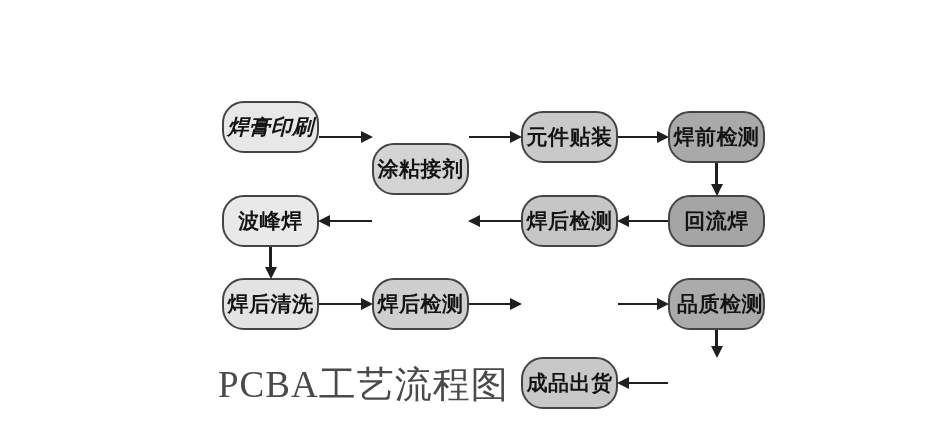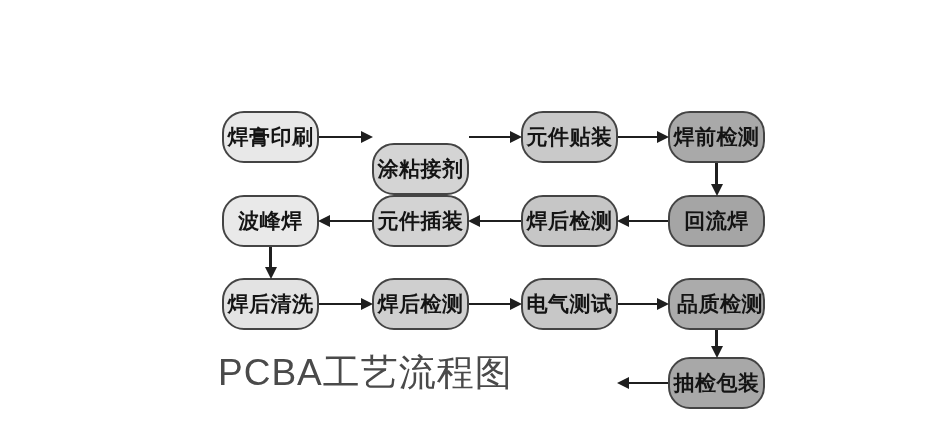--- a/index.html
+++ b/index.html
@@ -45,71 +45,66 @@
     border-top:6.5px solid transparent;border-bottom:6.5px solid transparent;
     border-right:12px solid var(--arrow);
   }
   .ah-down{
     bottom:-12px;left:50%;transform:translateX(-50%);
     border-left:6.5px solid transparent;border-right:6.5px solid transparent;
     border-top:12px solid var(--arrow);
   }
   .title{
     position:absolute;
-    left:218px;top:348px;
+    left:218px;top:360px;
     font-size:37px;
     font-weight:400;
     color:var(--title-text);
     letter-spacing:1px;
     white-space:nowrap;
+    font-family:Liberation Serif, serif;
   }
 </style>
 </head>
 <body>
 
 <div class="stage">
   <div class="title">PCBA工艺流程图</div>
-<div class="node" style="left: 222px; top: 111px; background: rgb(232, 232, 232);">
+<div class="node" style="left: 222px; top: 101px; background: rgb(232, 232, 232); font-style: italic;">
       <span class="node-label">焊膏印刷</span>
     </div>
     <div class="node" style="left: 372px; top: 111px; background: rgb(212, 212, 212); margin-top: 32px;">
       <span class="node-label">涂粘接剂</span>
     </div>
     <div class="node" style="left: 521px; top: 111px; background: rgb(201, 201, 201); font-family: Liberation Mono, monospace;">
       <span class="node-label">元件贴装</span>
     </div>
     <div class="node" style="left: 668px; top: 111px; background: rgb(169, 169, 169);">
       <span class="node-label">焊前检测</span>
     </div>
     <div class="node" style="left: 222px; top: 195px; background: rgb(233, 233, 233);">
       <span class="node-label">波峰焊</span>
     </div>
-    <div class="node" style="left: 372px; top: 195px; background: rgb(211, 211, 211);">
-      <span class="node-label">元件插装</span>
-    </div>
     <div class="node" style="left: 521px; top: 195px; background: rgb(198, 198, 198);">
       <span class="node-label">焊后检测</span>
     </div>
     <div class="node" style="left: 668px; top: 195px; background: rgb(165, 165, 165); font-family: Liberation Mono, monospace;">
       <span class="node-label">回流焊</span>
     </div>
     <div class="node" style="left: 222px; top: 278px; background: rgb(227, 227, 227);">
       <span class="node-label">焊后清洗</span>
     </div>
     <div class="node" style="left: 372px; top: 278px; background: rgb(207, 207, 207);">
       <span class="node-label">焊后检测</span>
     </div>
-    <div class="node" style="left: 521px; top: 278px; background: rgb(199, 199, 199);">
-      <span class="node-label">电气测试</span>
-    </div>
     <div class="node" style="left: 668px; top: 278px; background: rgb(171, 171, 171); justify-content: flex-end;">
       <span class="node-label">品质检测</span>
     </div>
-    <div class="node" style="left: 668px; top: 357px; background: rgb(168, 168, 168);">
-      <span class="node-label">抽检包装</span>
+    <div class="node" style="left: 521px; top: 357px; background: rgb(200, 200, 200);">
+      <span class="node-label">成品出货</span>
     </div>
     <div class="arrow-h" style="top: 135.75px; left: 319px; width: 42px;">
       <span class="arrowhead ah-right"></span>
     </div>
     <div class="arrow-h" style="top: 135.75px; left: 469px; width: 41px;">
       <span class="arrowhead ah-right"></span>
     </div>
     <div class="arrow-h" style="top: 135.75px; left: 618px; width: 39px;">
       <span class="arrowhead ah-right"></span>
     </div>

